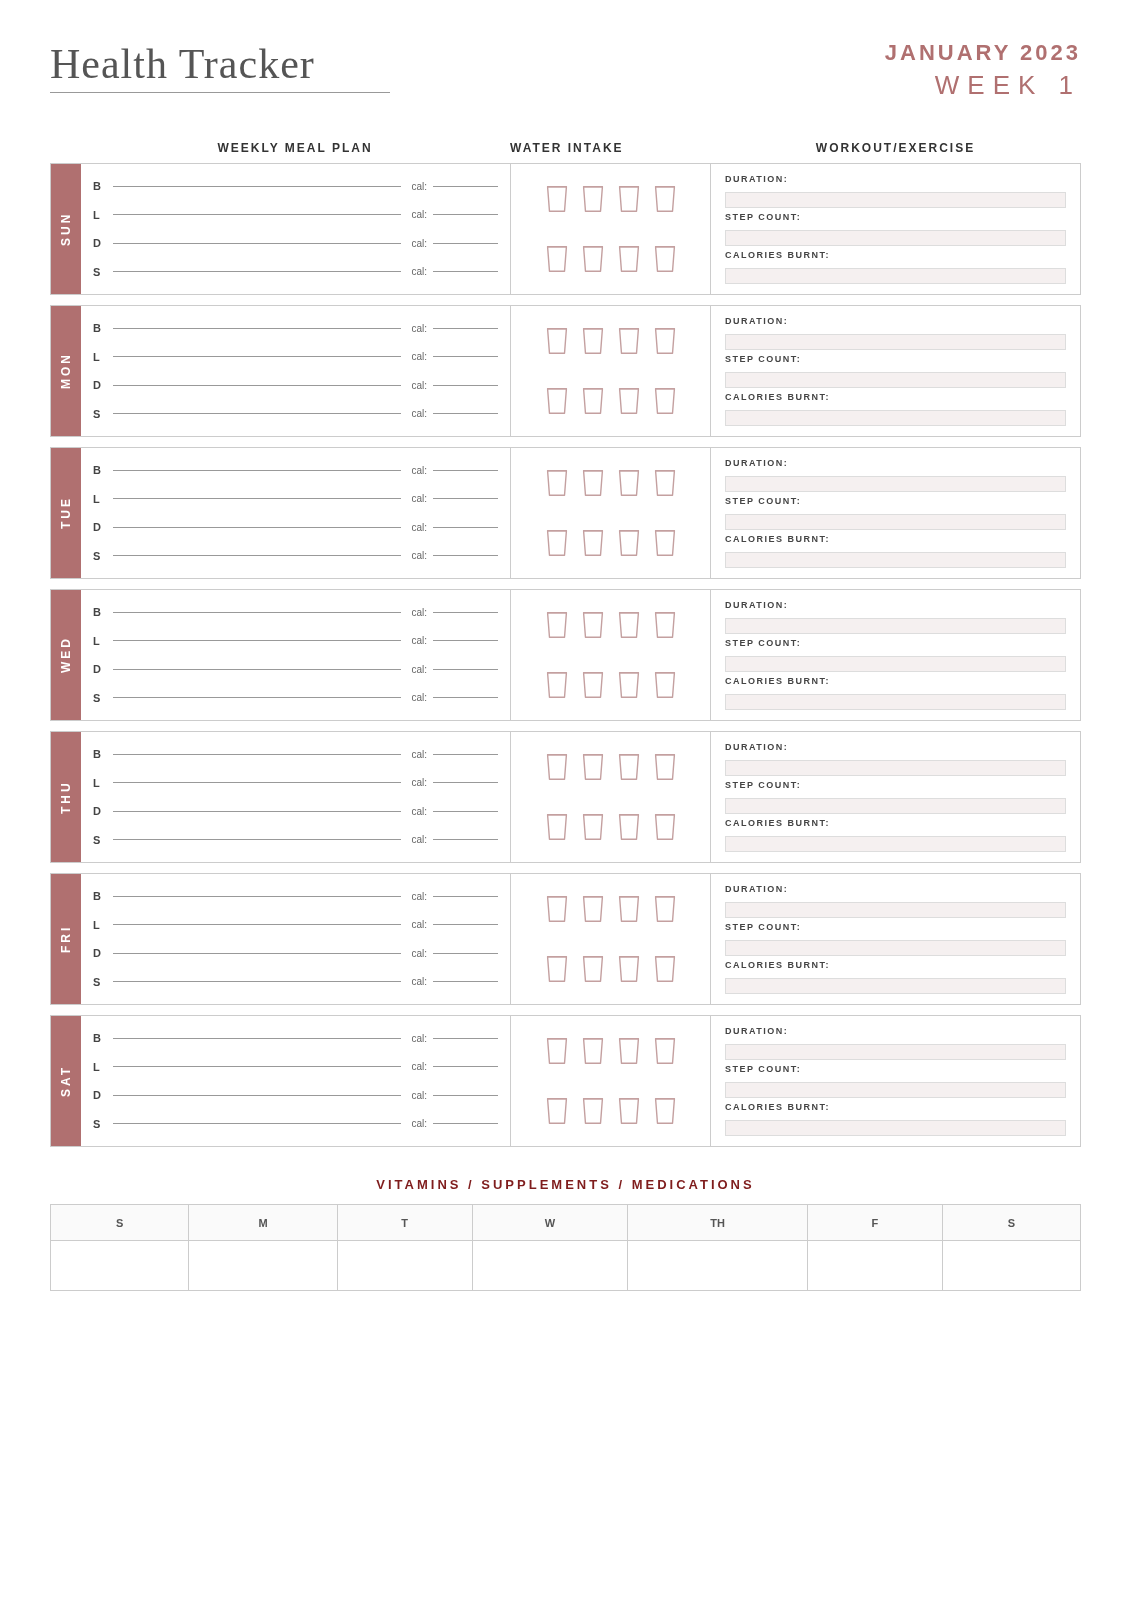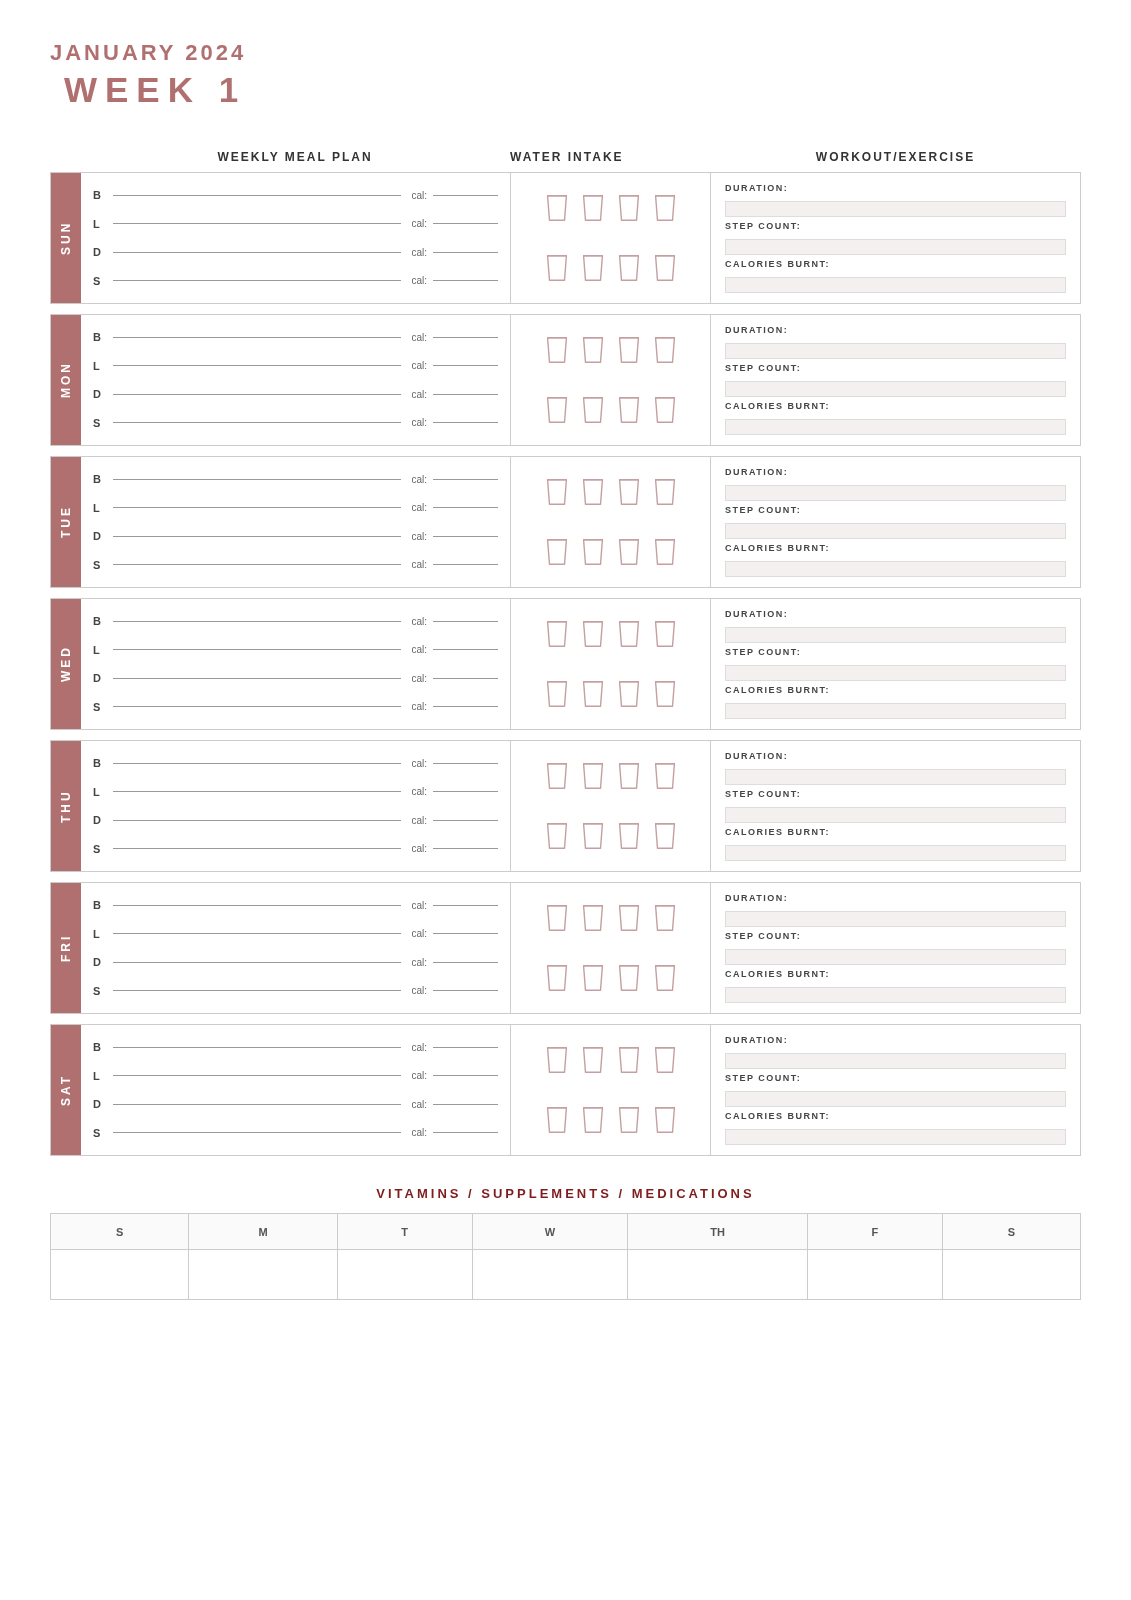--- a/index.html
+++ b/index.html
@@ -40,22 +40,22 @@
       text-align: right;
     }
     .month-year {
       font-size: 22px;
       font-weight: bold;
       color: #b07070;
       letter-spacing: 3px;
       font-family: Arial, sans-serif;
     }
     .week-label {
-      font-size: 35px;
-      font-weight: bold;
+      font-size: 26px;
+      font-weight: normal;
       color: #b07070;
       letter-spacing: 8px;
       font-family: Arial, sans-serif;
       margin-top: 4px;
     }
 
     
     .col-headers {
       display: grid;
       grid-template-columns: 30px 430px 200px 1fr;
@@ -223,22 +223,26 @@
       height: 36px;
     }
     .vitamins-table td {
       height: 50px;
     }
   </style>
 </head>
 <body>
 
 <div class="header">
+  <div class="logo-area">
+    <div class="logo-title">Health Tracker</div>
+    <hr class="logo-line">
+  </div>
   <div class="month-year-area">
-    <div class="month-year">JANUARY 2024</div>
+    <div class="month-year">JANUARY 2023</div>
     <div class="week-label">WEEK 1</div>
   </div>
 </div>
 
 <div class="col-headers">
   <div></div>
   <div class="col-header meal">WEEKLY MEAL PLAN</div>
   <div class="col-header water">WATER INTAKE</div>
   <div class="col-header workout">WORKOUT/EXERCISE</div>
 </div>

